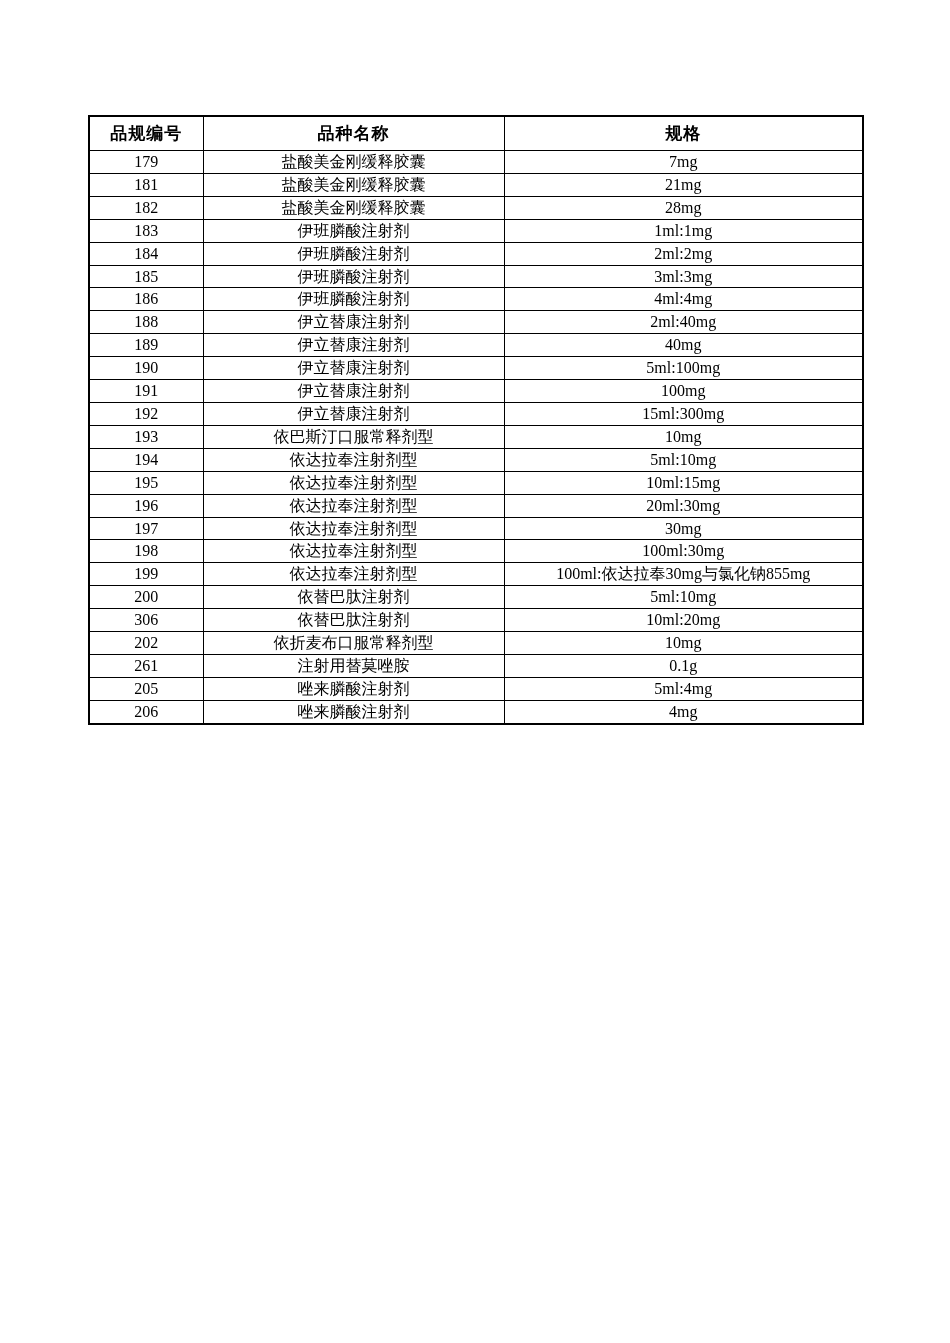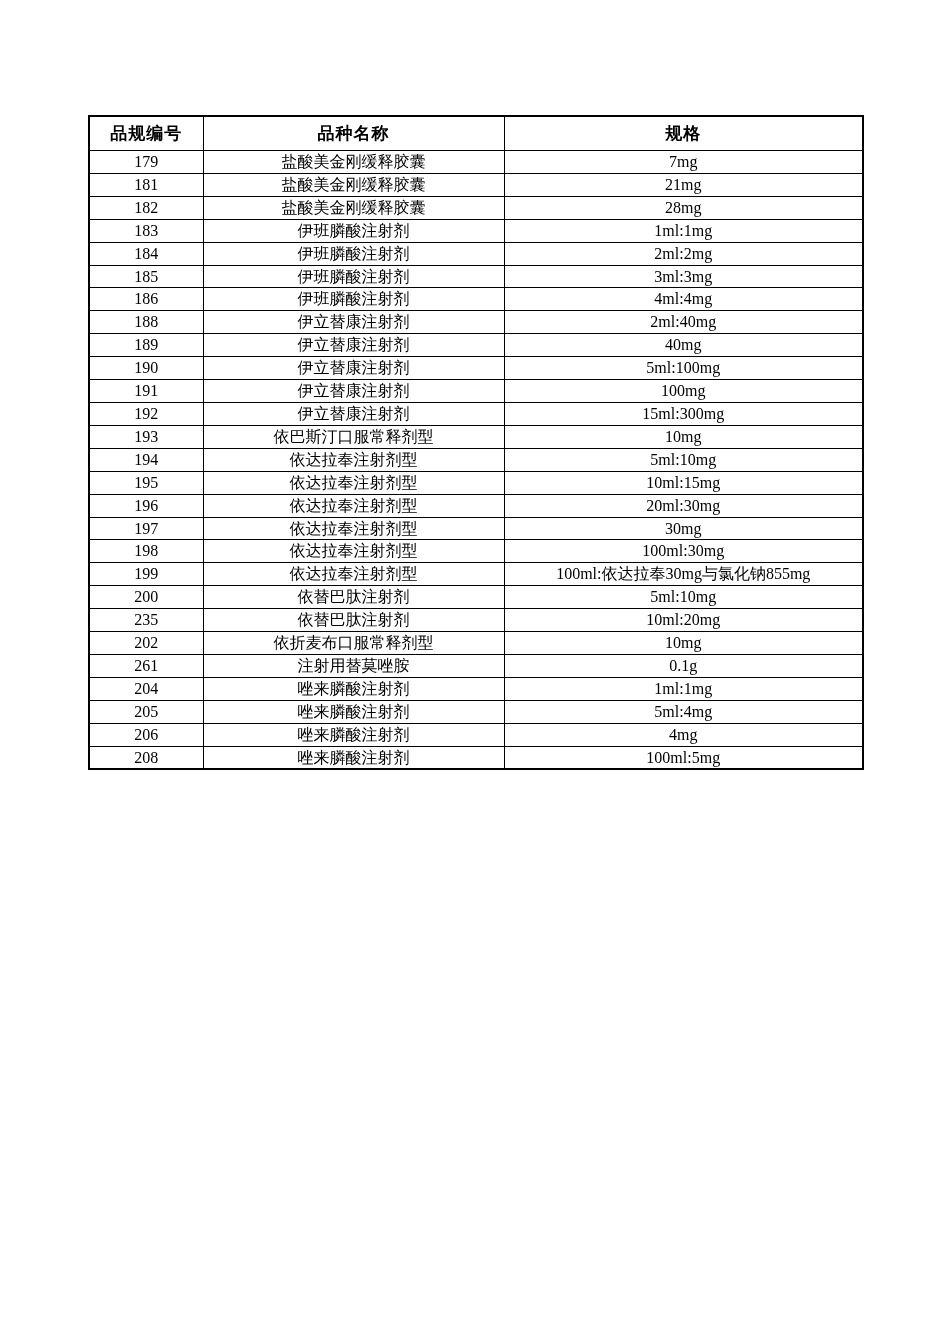--- a/index.html
+++ b/index.html
@@ -167,49 +167,39 @@
           <td>199</td>
           <td>依达拉奉注射剂型</td>
           <td>100ml:依达拉奉30mg与氯化钠855mg</td>
         </tr>
         <tr>
           <td>200</td>
           <td>依替巴肽注射剂</td>
           <td>5ml:10mg</td>
         </tr>
         <tr>
-          <td>235</td>
+          <td>306</td>
           <td>依替巴肽注射剂</td>
           <td>10ml:20mg</td>
         </tr>
         <tr>
           <td>202</td>
           <td>依折麦布口服常释剂型</td>
           <td>10mg</td>
         </tr>
         <tr>
           <td>261</td>
           <td>注射用替莫唑胺</td>
           <td>0.1g</td>
         </tr>
         <tr>
-          <td>204</td>
-          <td>唑来膦酸注射剂</td>
-          <td>1ml:1mg</td>
-        </tr>
-        <tr>
           <td>205</td>
           <td>唑来膦酸注射剂</td>
           <td>5ml:4mg</td>
         </tr>
         <tr>
           <td>206</td>
           <td>唑来膦酸注射剂</td>
           <td>4mg</td>
-        </tr>
-        <tr>
-          <td>208</td>
-          <td>唑来膦酸注射剂</td>
-          <td>100ml:5mg</td>
         </tr>
       </tbody>
   </table>
 </div>
 
 </body></html>

